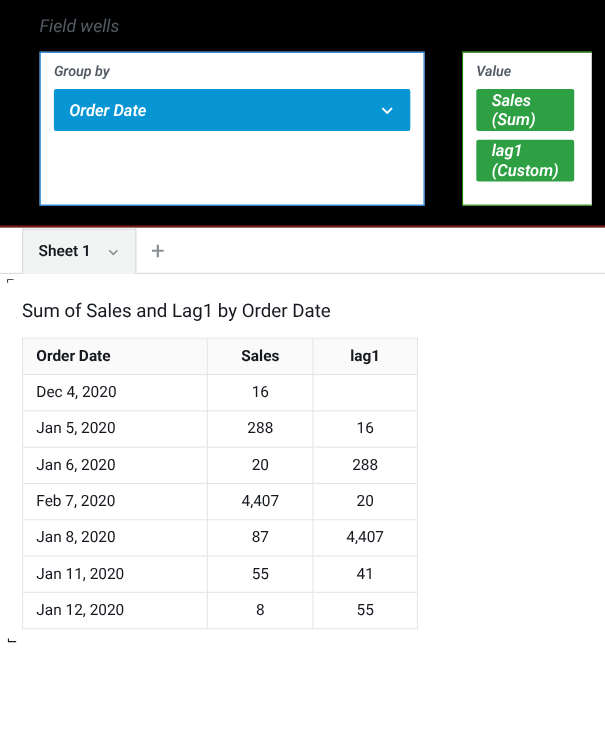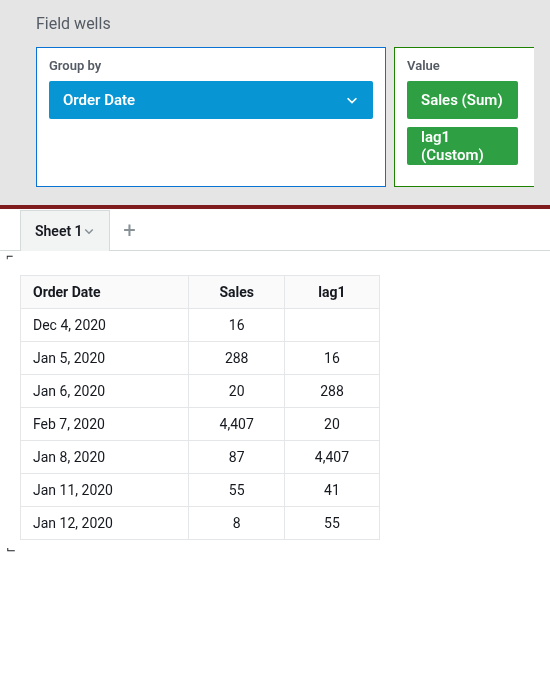--- a/index.html
+++ b/index.html
@@ -8,33 +8,34 @@
     height: 685px;
     font-family: -apple-system, BlinkMacSystemFont, "Segoe UI", Roboto, "Helvetica Neue", Arial, sans-serif;
     font-size: 14px;
     color: #16191f;
     background: #fff;
     overflow: hidden;
   }
 
   
   .fieldwells-panel {
-    background: #e5e5e5;
-    border-bottom: 4px solid #7f1d1d;
+    background: #000000;
+    border-bottom: 2px solid #7f1d1d;
     padding: 10px 16px 18px 16px;
+    font-style: italic;
   }
   .fieldwells-title {
     color: #545b64;
     font-size: 16px;
     font-weight: 400;
     margin: 4px 0 14px 20px;
   }
   .wells-row {
     display: flex;
-    gap: 8px;
+    gap: 34px;
     margin-left: 20px;
   }
 
   .well {
     border-radius: 0;
     background: #fff;
     padding: 10px 12px 14px 12px;
     min-height: 140px;
   }
   .well.groupby {
@@ -86,21 +87,21 @@
     display: flex;
     align-items: stretch;
     border-bottom: 1px solid #d5dbdb;
     padding-left: 20px;
     background: #fff;
     height: 42px;
   }
   .sheet-tab {
     display: flex;
     align-items: center;
-    gap: 0;
+    gap: 14px;
     padding: 0 14px;
     border: 1px solid #d5dbdb;
     border-bottom: none;
     background: #f2f3f3;
     font-weight: 600;
     font-size: 14px;
     color: #16191f;
     cursor: pointer;
     position: relative;
     top: 1px;
@@ -200,20 +201,21 @@
     </svg>
   </div>
   <div class="add-tab">
     <span>+</span>
   </div>
 </div>
 
 <div class="bracket">⌐</div>
 
 <div class="viz">
+  <div class="viz-title">Sum of Sales and Lag1 by Order Date</div>
 
   <table class="data">
     <thead>
       <tr>
         <th>Order Date</th>
         <th class="num">Sales</th>
         <th class="num">lag1</th>
       </tr>
     </thead>
     <tbody id="tbody">

